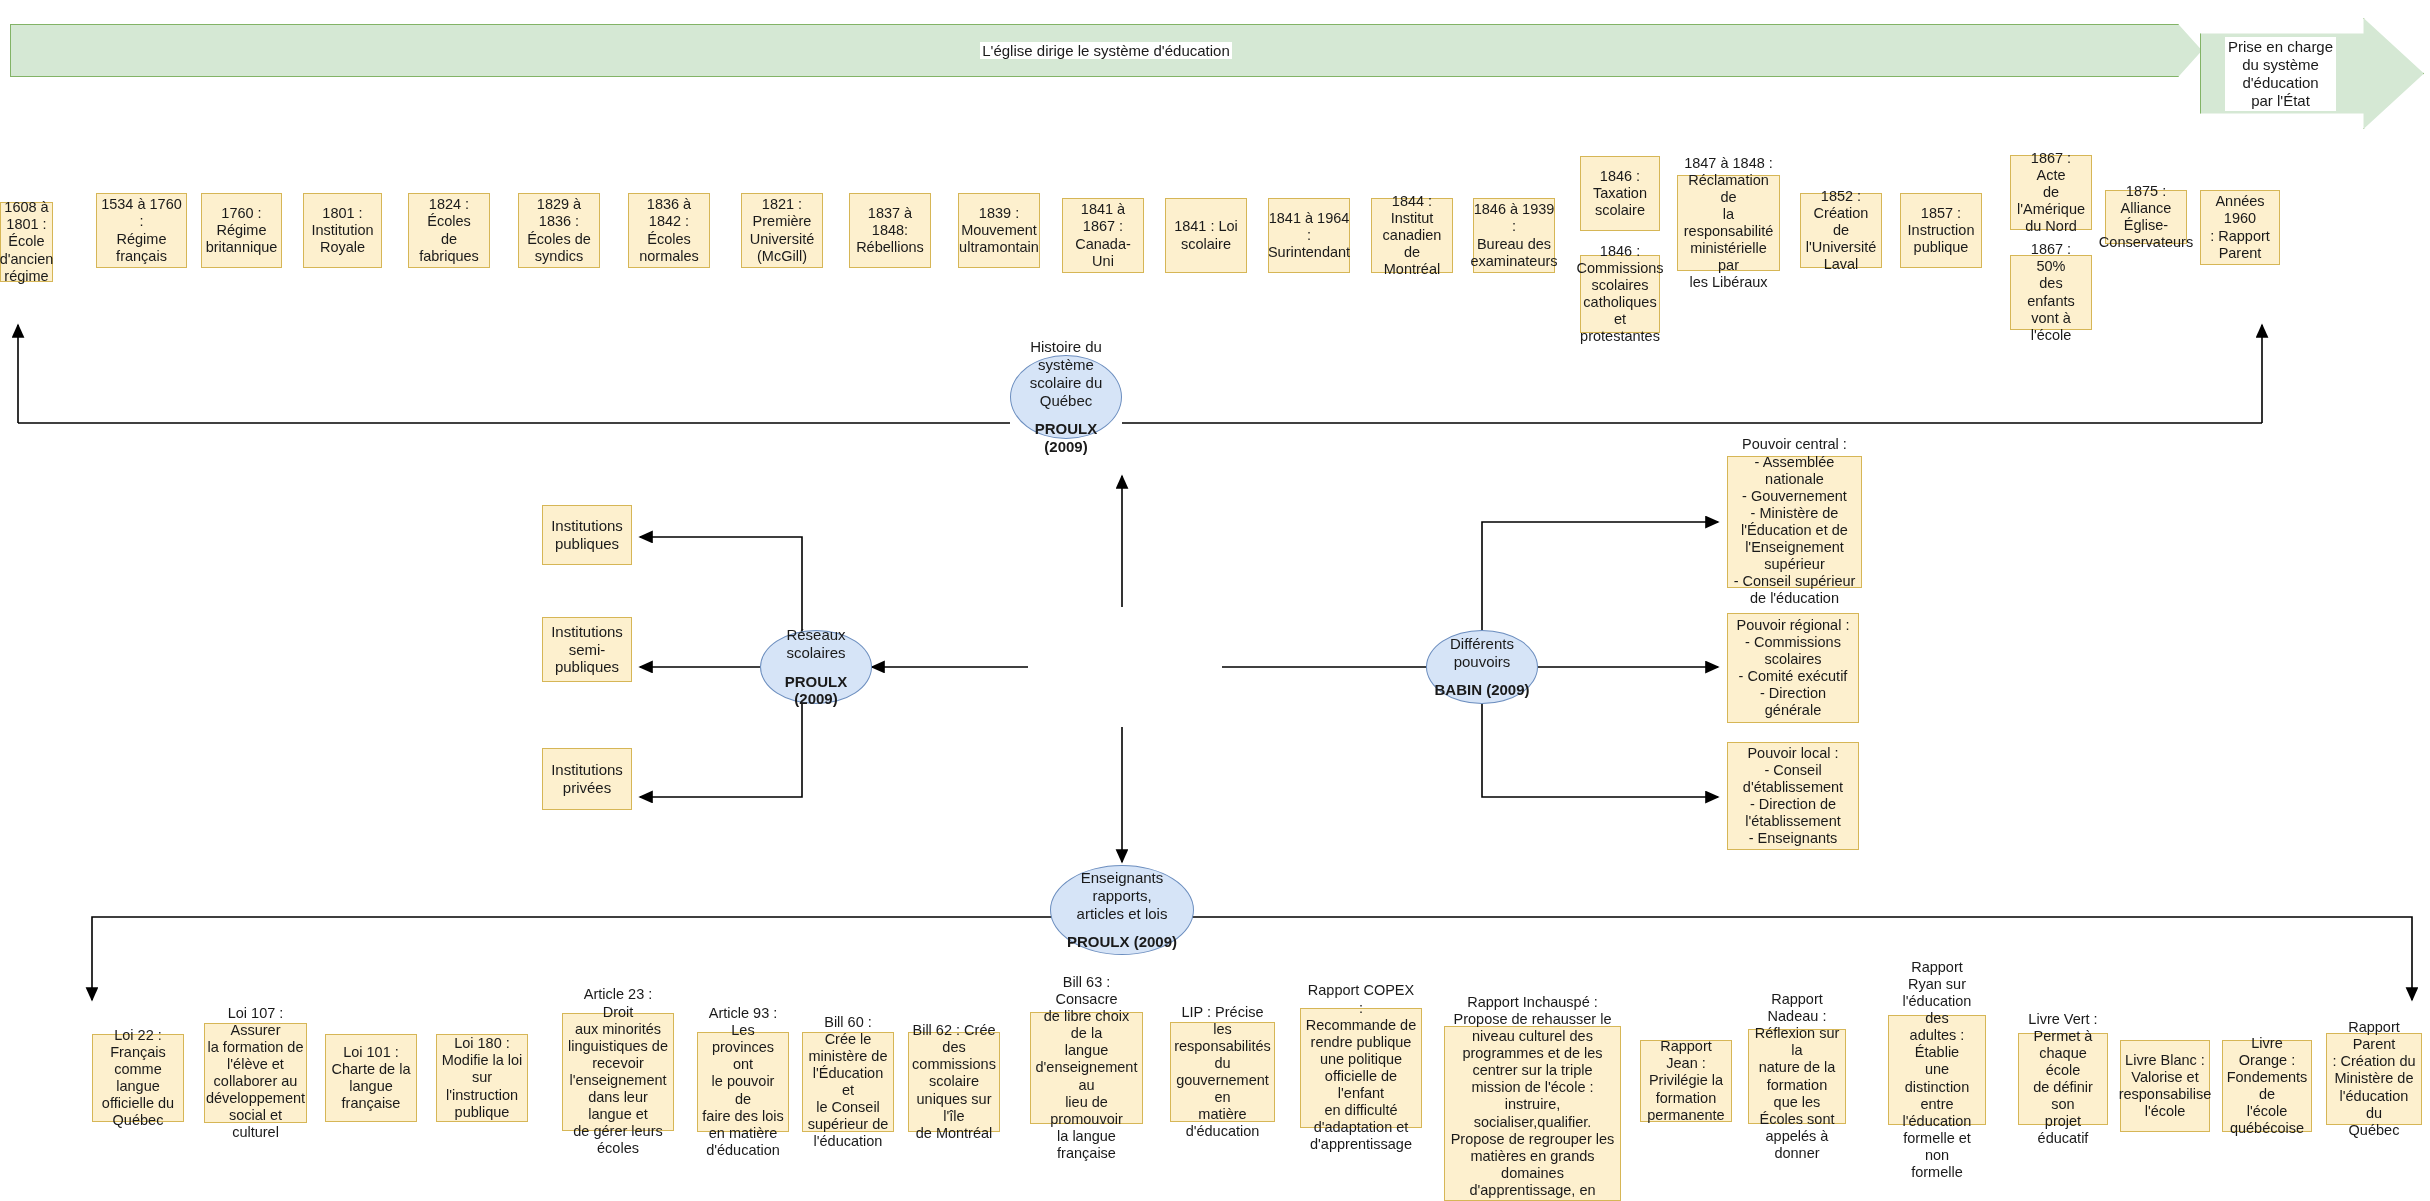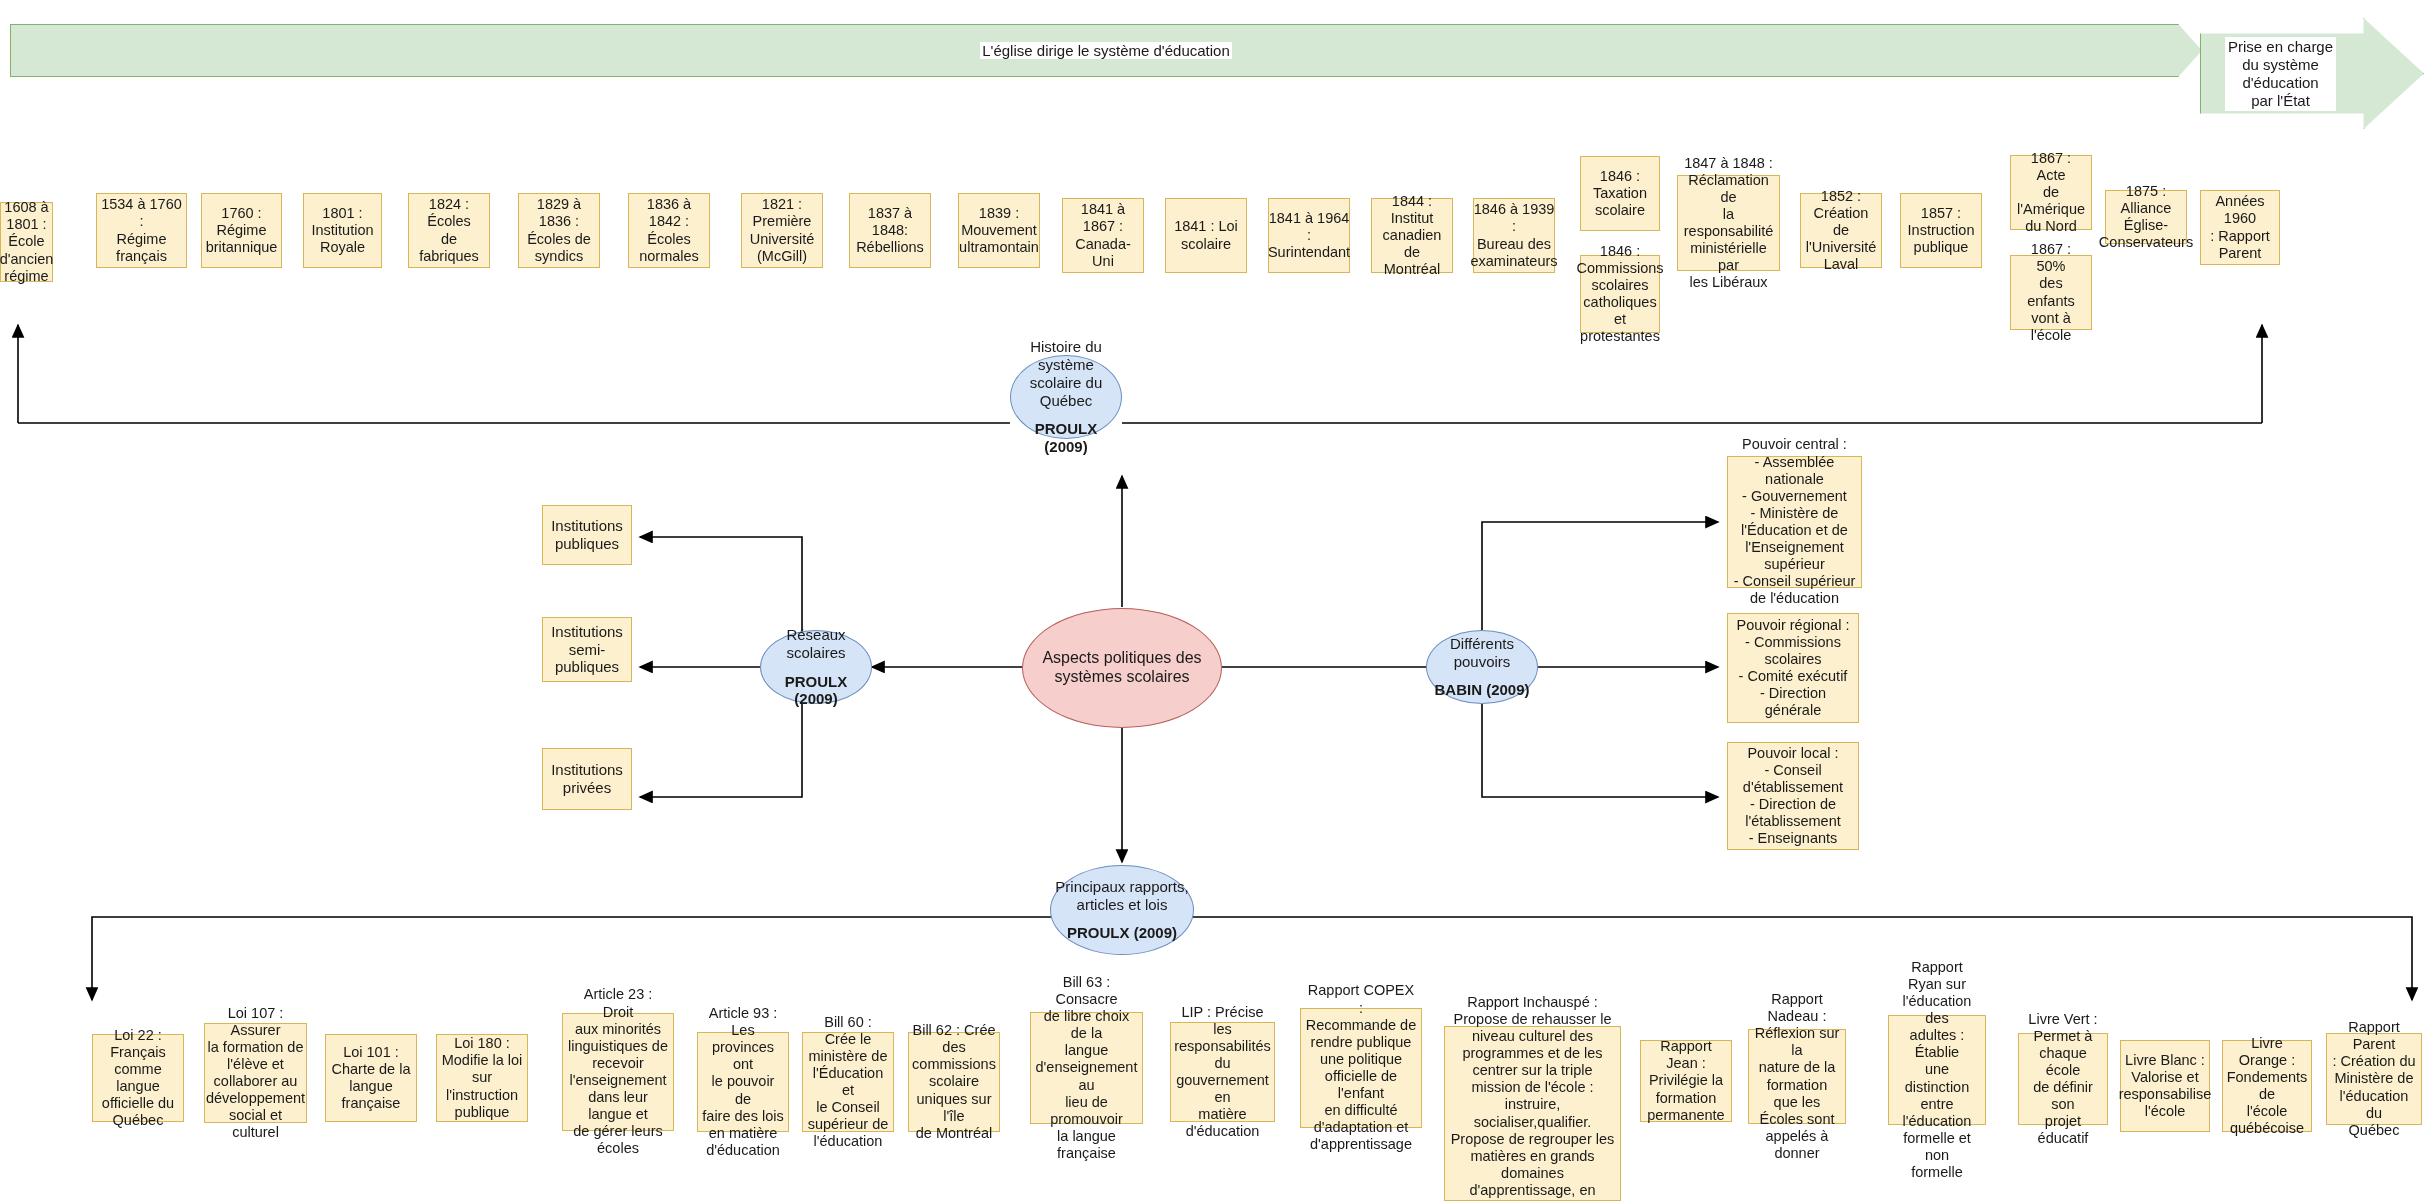--- a/index.html
+++ b/index.html
@@ -302,22 +302,19 @@
     <span>Réseaux scolaires</span>
     <span class="sub">PROULX (2009)</span>
   </div>
 
   <div class="node ellipse" id="hub-pouvoirs" style="left:1426px;top:630px;width:112px;height:74px;">
     <span>Différents pouvoirs</span>
     <span class="sub">BABIN (2009)</span>
   </div>
 
   <div class="node ellipse" id="hub-rapports" style="left:1050px;top:865px;width:144px;height:90px;">
-    <span>Principaux rapports,
+    <span>Enseignants rapports,
 articles et lois</span>
     <span class="sub">PROULX (2009)</span>
   </div>
 
-  <div class="node pink" id="center-node" style="left:1022px;top:608px;width:200px;height:120px;">
-    <span>Aspects politiques des systèmes scolaires</span>
-  </div>
 
 </div>
 
 </body></html>

